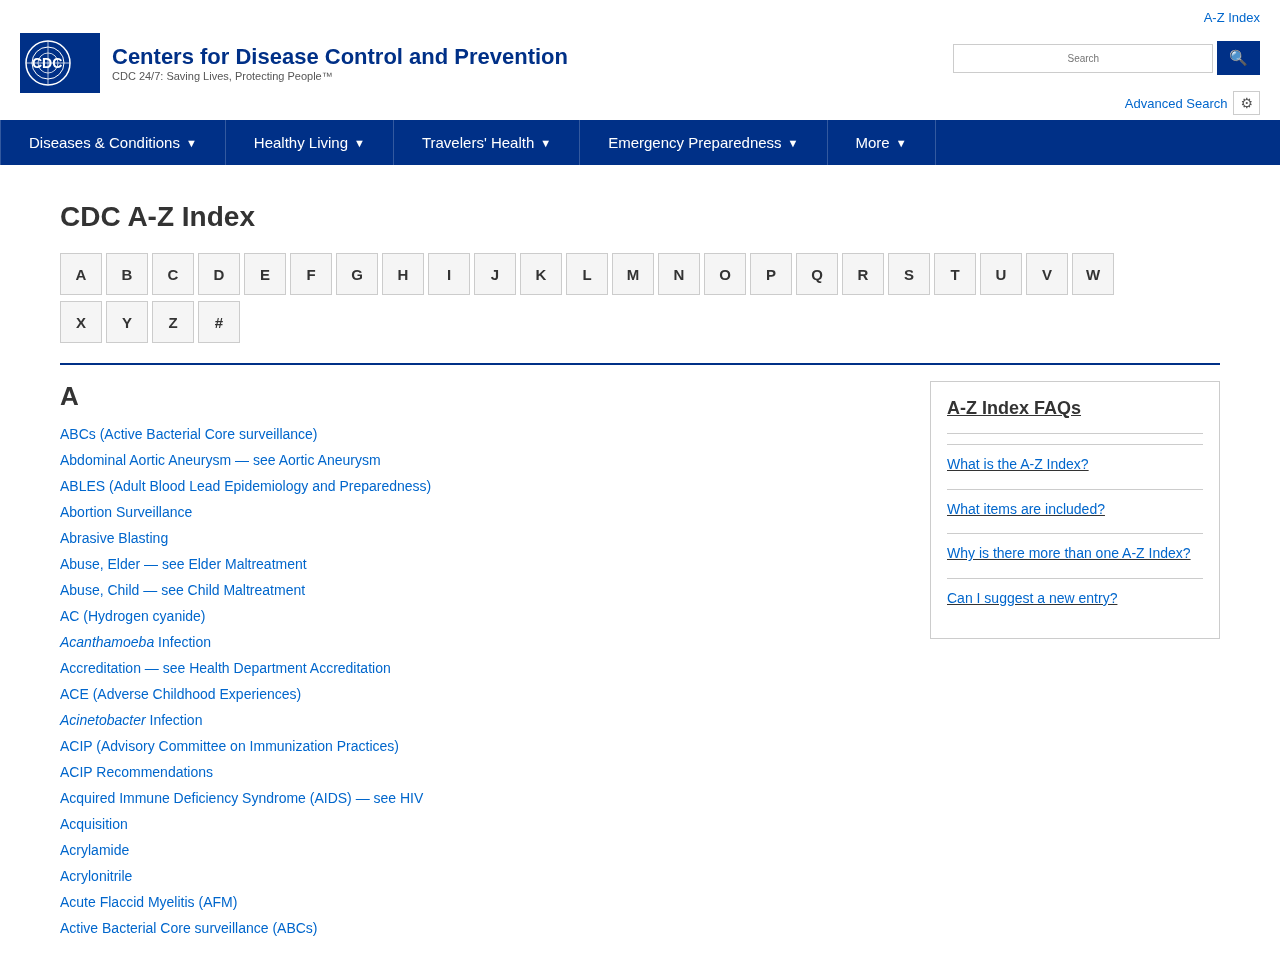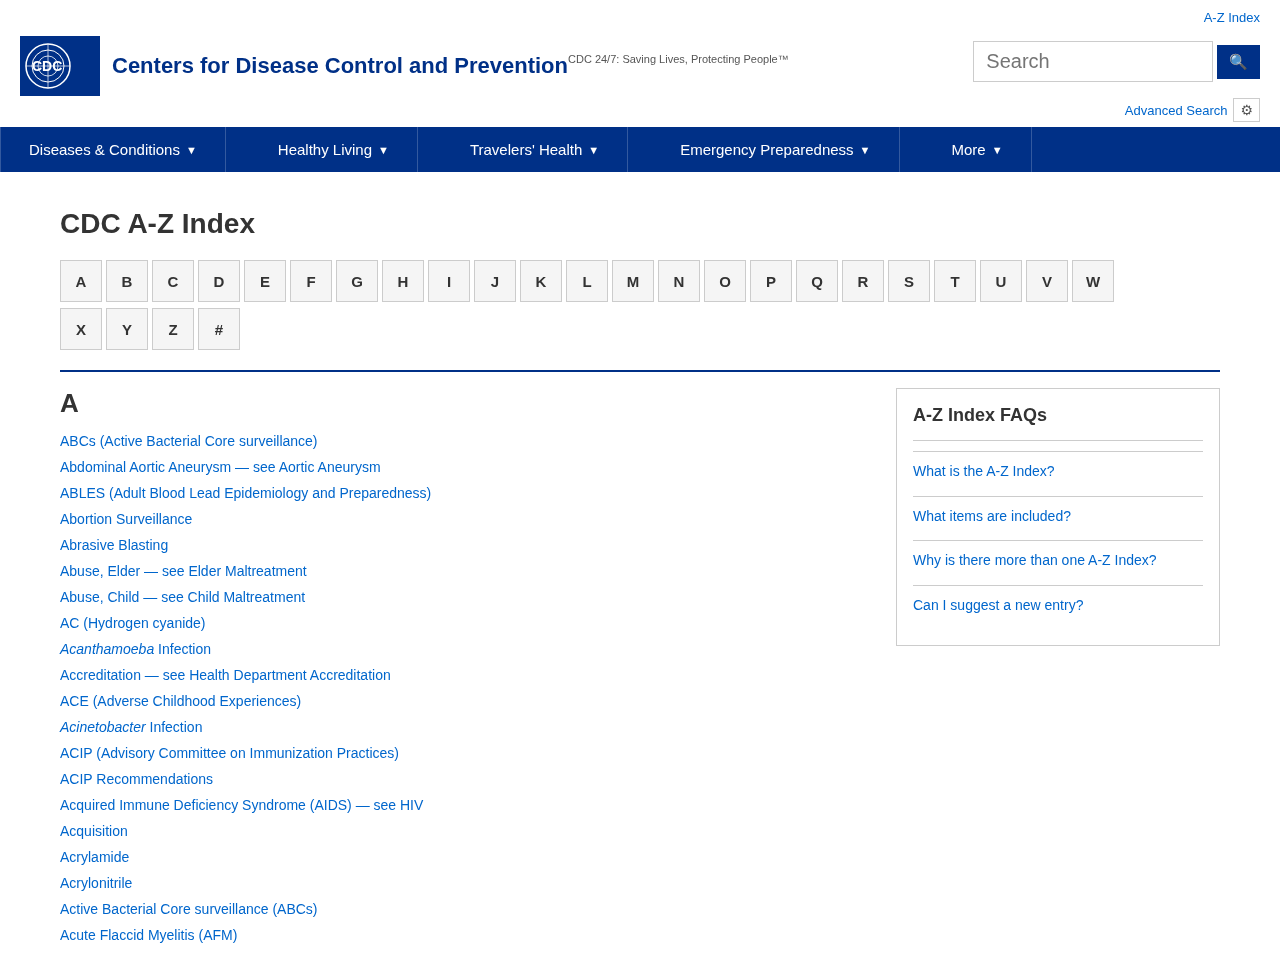--- a/index.html
+++ b/index.html
@@ -17,21 +17,21 @@
       display: flex;
       align-items: center;
     }
     #cdc-logo {
       width: 80px;
       height: 60px;
       margin-right: 12px;
     }
     #logo-text {
       display: flex;
-      flex-direction: row;
+      flex-direction: column;
       justify-content: center;
     }
     #logo-org-name {
       font-size: 22px;
       font-weight: bold;
       color: #003087;
     }
     #logo-tagline {
       font-size: 11px;
       color: #555;
@@ -46,25 +46,26 @@
       color: #0066cc;
       font-size: 13px;
       text-decoration: none;
     }
     #search-row {
       display: flex;
       align-items: center;
       gap: 4px;
     }
     #search-input {
-      width: 240px;
+      width: 260px;
       padding: 8px 12px;
       border: 1px solid #ccc;
-      font-size: 20px;
+      font-size: 10px;
       outline: none;
+      text-align: center;
     }
     #search-button {
       background: #003087;
       border: none;
       color: white;
       padding: 8px 12px;
       cursor: pointer;
       font-size: 15px;
     }
     #advanced-row {
@@ -84,21 +85,20 @@
       padding: 3px 6px;
       font-size: 14px;
       color: #555;
     }
 
     
     #nav-bar {
       background: #003087;
       display: flex;
       align-items: stretch;
-      gap: 24px;
     }
     .nav-item {
       color: #fff;
       padding: 14px 28px;
       font-size: 15px;
       cursor: pointer;
       display: flex;
       align-items: center;
       gap: 6px;
       border-right: 1px solid rgba(255,255,255,0.2);
@@ -172,24 +172,25 @@
       color: #0066cc;
       text-decoration: none;
       font-size: 14px;
       margin-bottom: 5px;
       line-height: 1.5;
     }
     .index-link em { }
 
     
     #faq-sidebar {
-      width: 324px;
+      width: 290px;
       border: 1px solid #ccc;
       padding: 16px;
       flex-shrink: 0;
+      text-decoration: underline;
     }
     #faq-title {
       font-size: 18px;
       font-weight: bold;
       color: #333;
       margin-bottom: 14px;
     }
     .faq-divider {
       border: none;
       border-top: 1px solid #ccc;
@@ -320,22 +321,22 @@
           <a class="index-link" href="#"><em>Acanthamoeba</em> Infection</a>
           <a class="index-link" href="#">Accreditation — see Health Department Accreditation</a>
           <a class="index-link" href="#">ACE (Adverse Childhood Experiences)</a>
           <a class="index-link" href="#"><em>Acinetobacter</em> Infection</a>
           <a class="index-link" href="#">ACIP (Advisory Committee on Immunization Practices)</a>
           <a class="index-link" href="#">ACIP Recommendations</a>
           <a class="index-link" href="#">Acquired Immune Deficiency Syndrome (AIDS) — see HIV</a>
           <a class="index-link" href="#">Acquisition</a>
           <a class="index-link" href="#">Acrylamide</a>
           <a class="index-link" href="#">Acrylonitrile</a>
+          <a class="index-link" href="#">Acute Flaccid Myelitis (AFM)</a>
           <a class="index-link" href="#">Active Bacterial Core surveillance (ABCs)</a>
-          <a class="index-link" href="#">Acute Flaccid Myelitis (AFM)</a>
         </div>
     </div>
 
     <div id="faq-sidebar">
       <div id="faq-title">A-Z Index FAQs</div>
       <hr class="faq-divider">
       <div id="faq-links">
           <hr class="faq-divider">
           <a class="faq-link" href="#">What is the A-Z Index?</a>
           <hr class="faq-divider">

